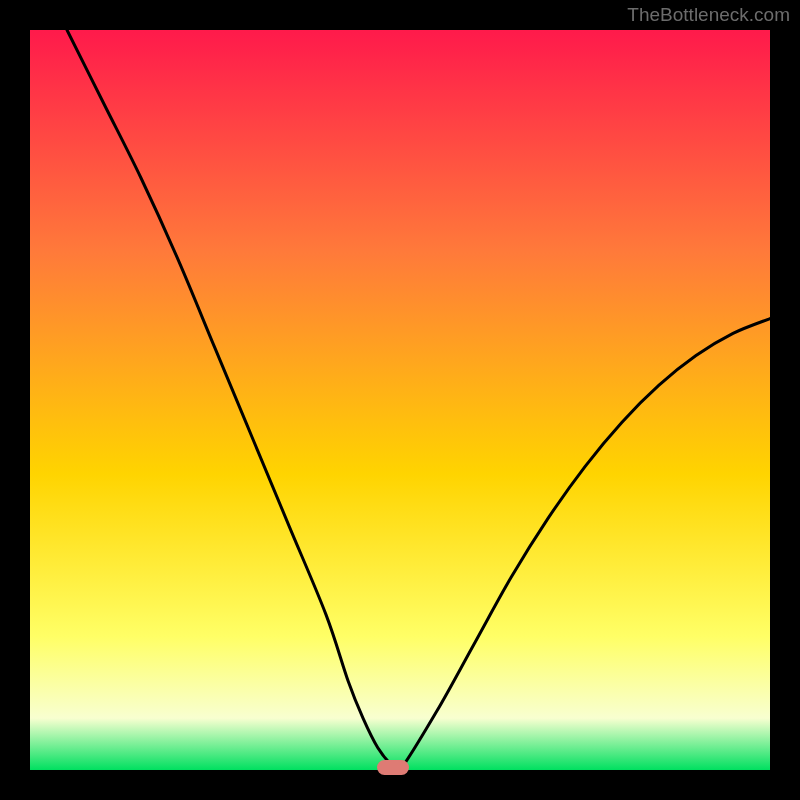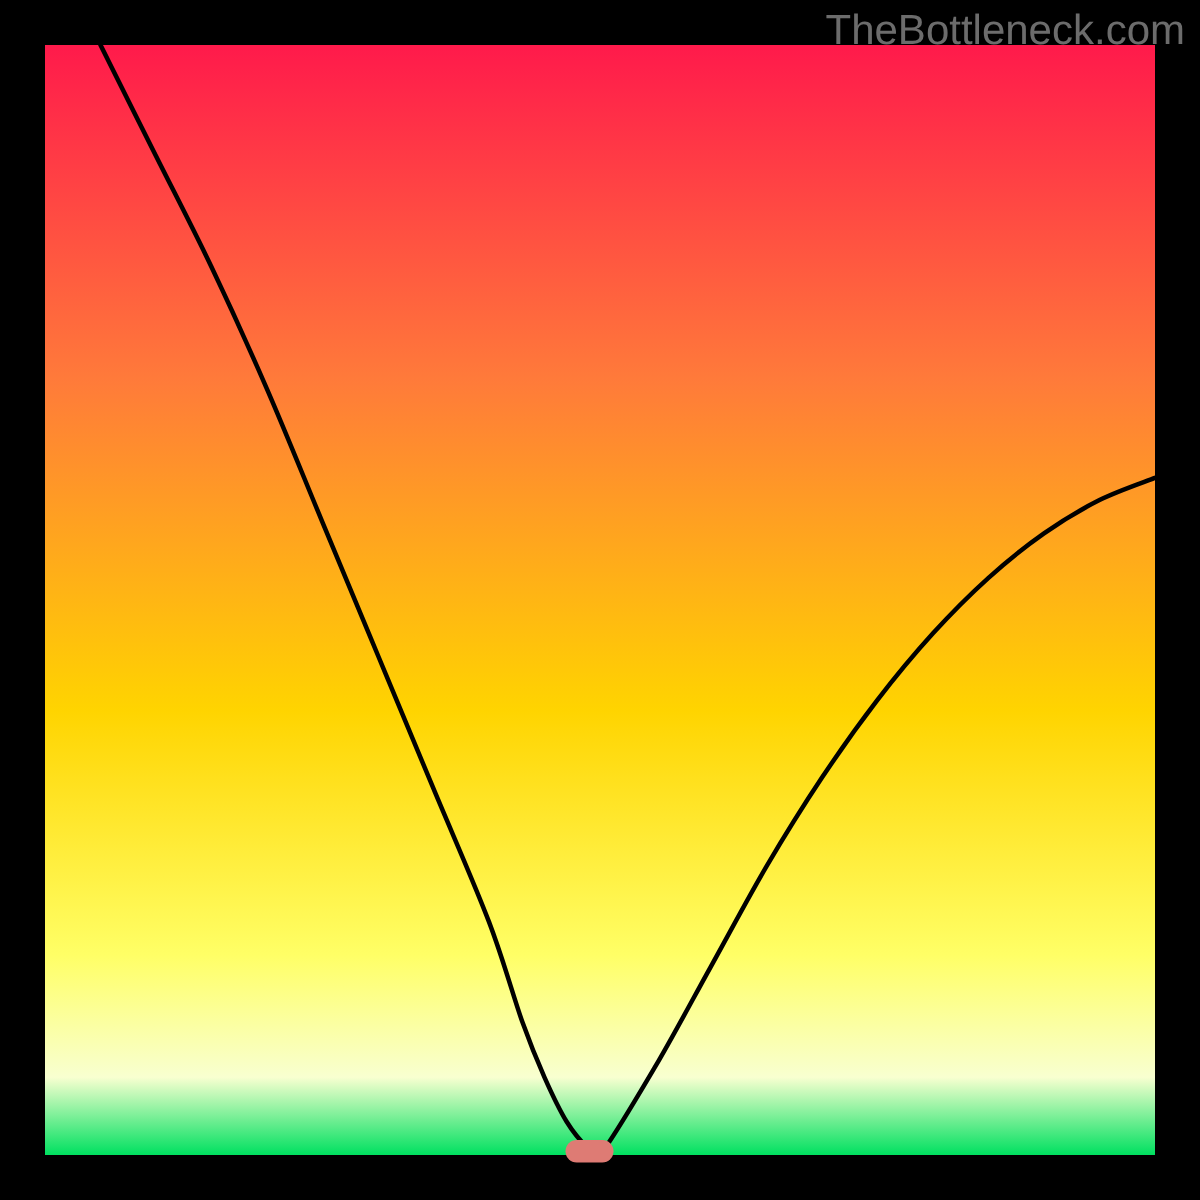--- a/index.html
+++ b/index.html
@@ -16,21 +16,21 @@
     top: 0; left: 0;
     width: 800px;
     height: 800px;
     background: #000;
   }
   .watermark {
     position: absolute;
     top: 4px;
     right: 10px;
     color: #6c6c6c;
-    font-size: 28px;
+    font-size: 19px;
     font-weight: 400;
     letter-spacing: 0px;
     z-index: 5;
   }
   .plot {
     position: absolute;
     top: 30px;
     left: 30px;
     width: 740px;
     height: 740px;

